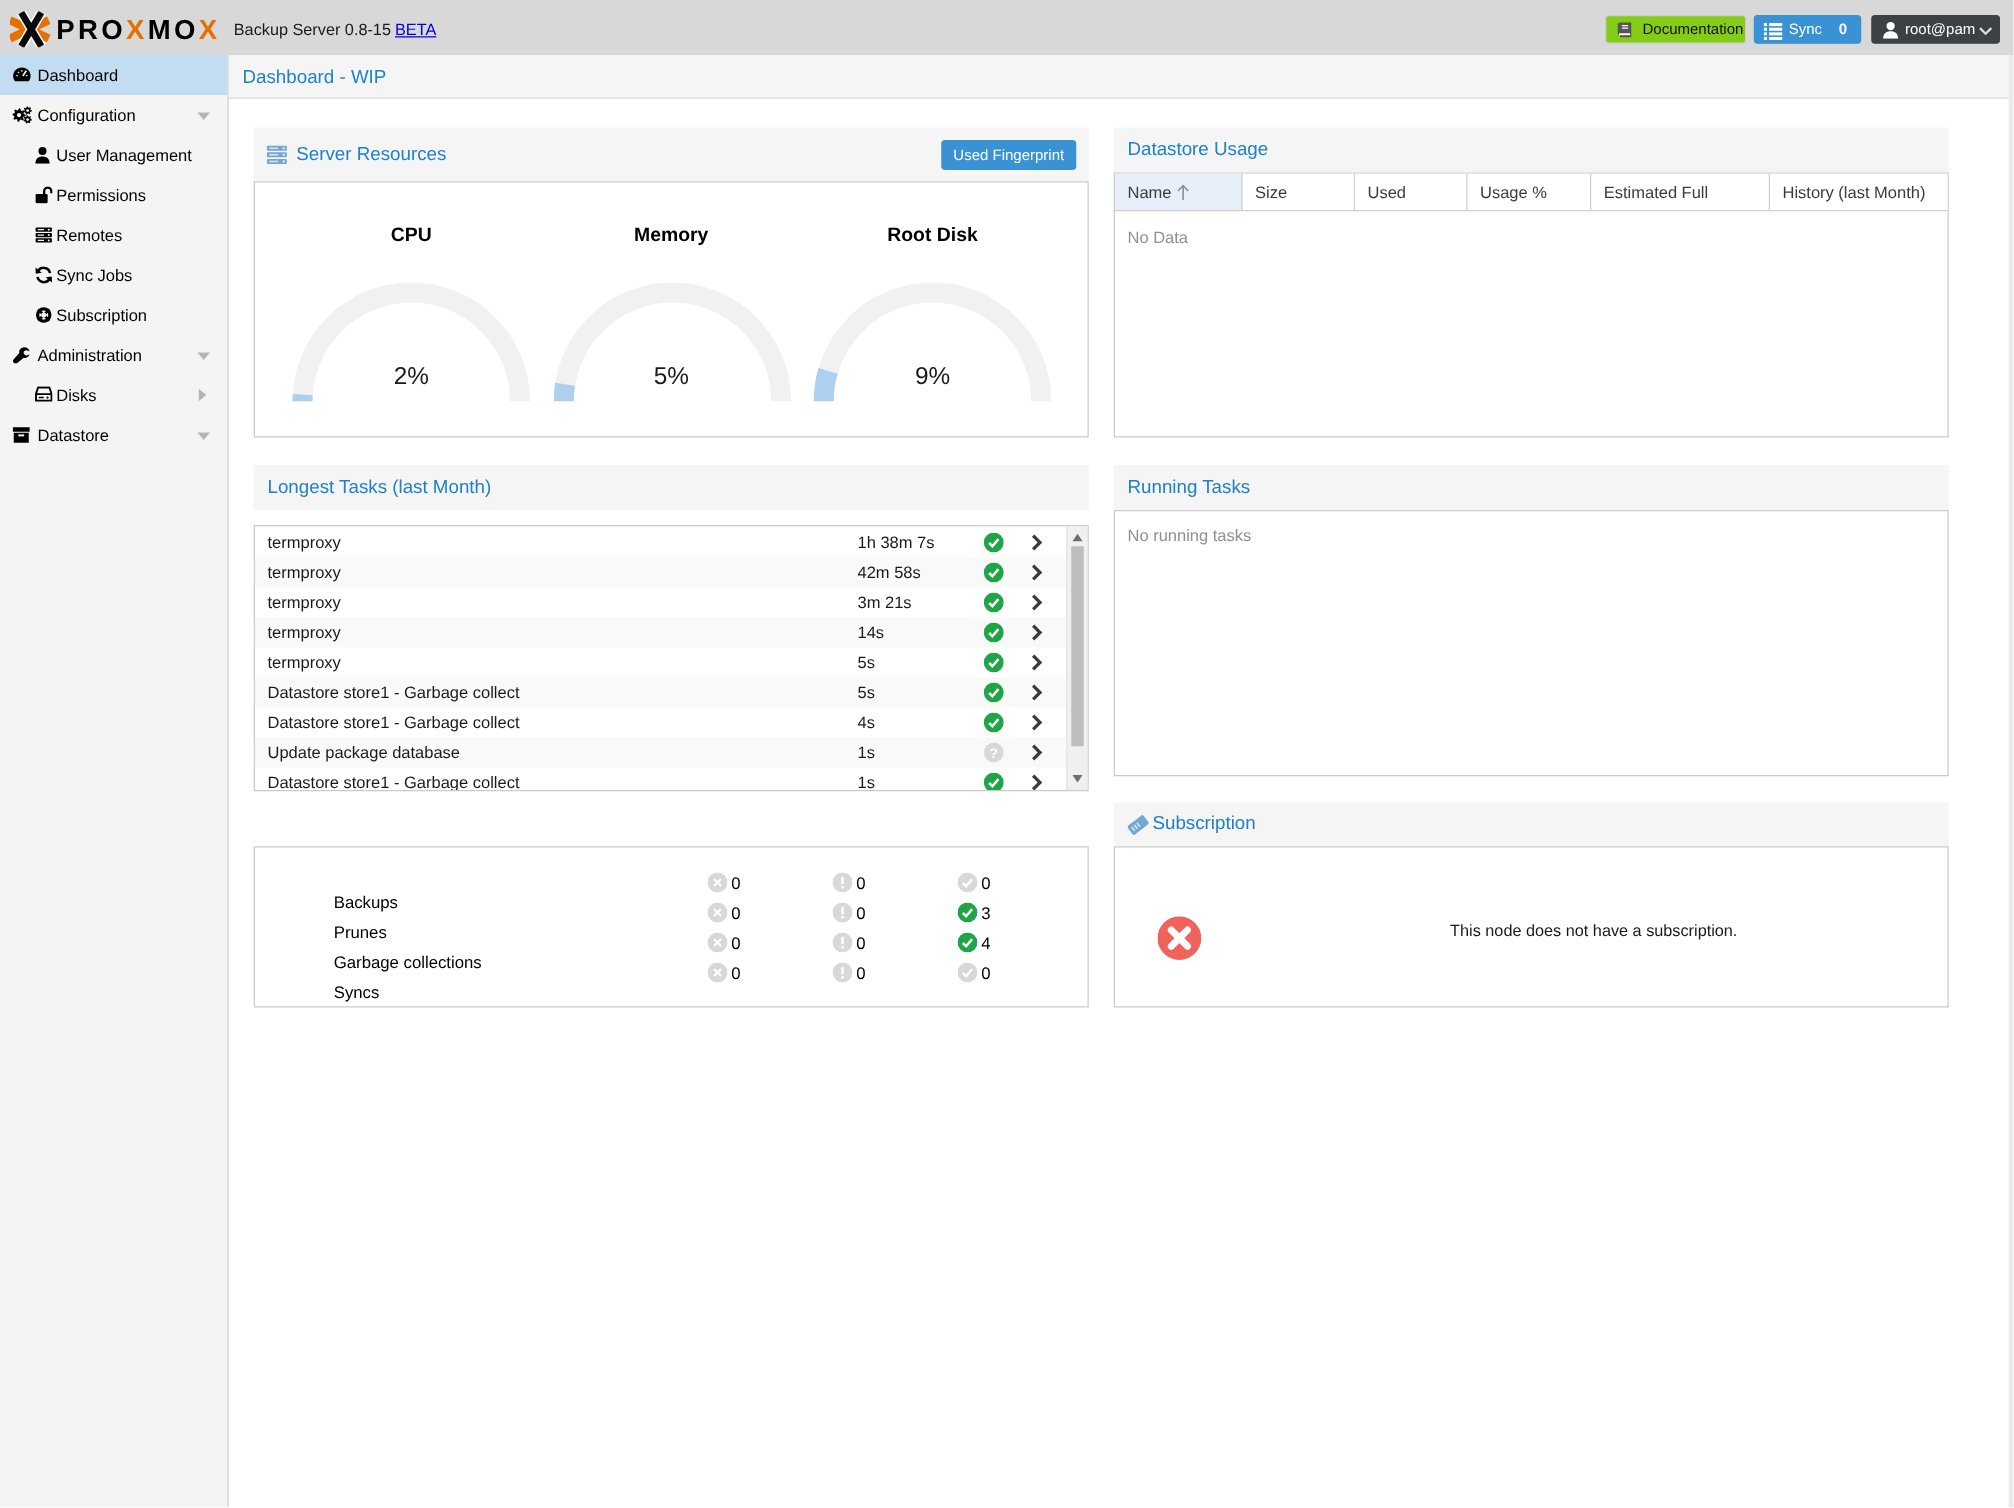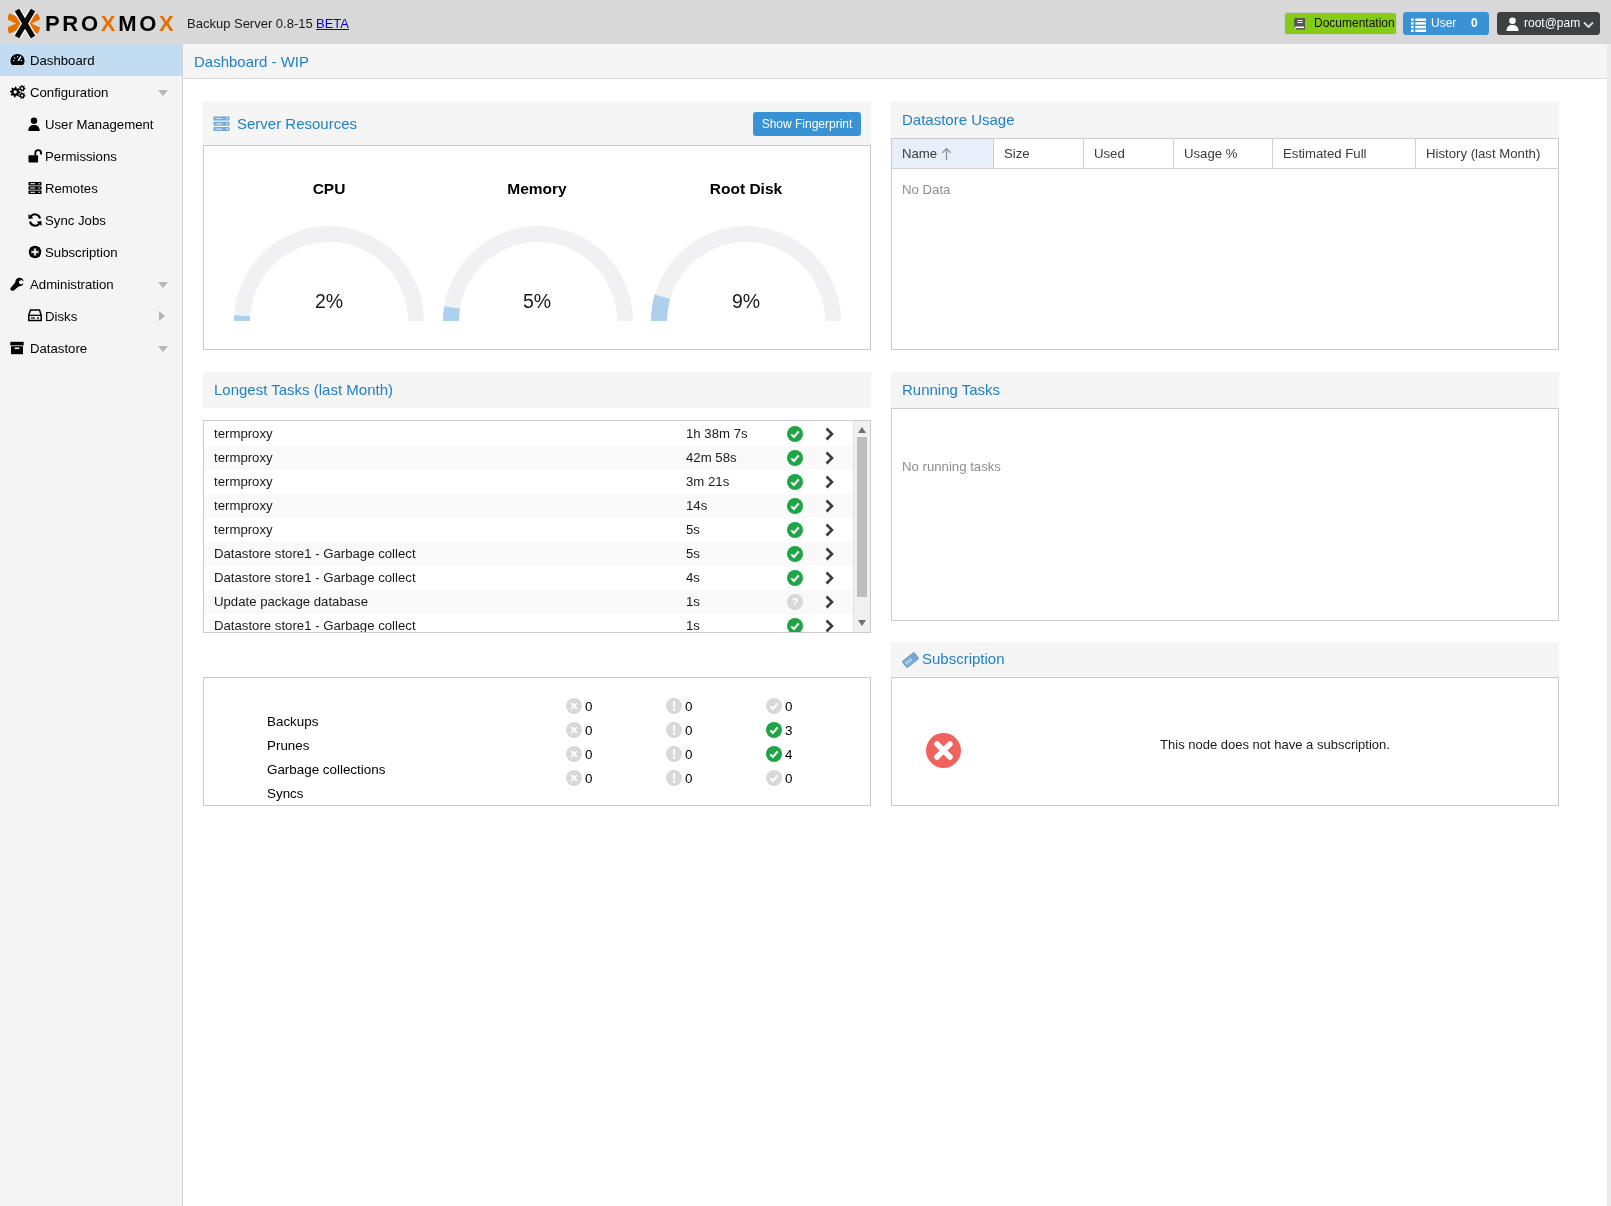--- a/index.html
+++ b/index.html
@@ -76,21 +76,21 @@
 #sbar { position:absolute; right:0; top:0; width:17px; height:211px; background:#f0f0f0; border-left:1px solid #e3e3e3; }
 #sthumb { position:absolute; left:3px; top:16px; width:10px; height:160px; background:#bdbdbd; }
 .sarr-u { position:absolute; left:4px; top:6px; width:0; height:0; border-left:4.5px solid transparent; border-right:4.5px solid transparent; border-bottom:6px solid #6e6e6e; }
 .sarr-d { position:absolute; left:4px; bottom:6px; width:0; height:0; border-left:4.5px solid transparent; border-right:4.5px solid transparent; border-top:6px solid #6e6e6e; }
 
 
 #p-rt { left:891px; top:372px; width:668px; height:249px; }
 #p-rt .phead { height:36px; }
 #p-rt .ptitle { left:11px; top:9px; }
 #p-rt .pbody { top:36px; height:213px; }
-#nortasks { position:absolute; left:10px; top:12px; font-size:13.2px; color:#8f8f8f;margin-top:38px; }
+#nortasks { position:absolute; left:10px; top:12px; font-size:13.2px; color:#8f8f8f; }
 
 
 #p-ts { left:203px; top:642px; width:668px; height:164px; }
 #p-ts .phead { height:35px; }
 #p-ts .ptitle { left:11px; top:8px; }
 #p-ts .pbody { top:35px; height:129px; }
 .srow2 { position:absolute; left:0; width:100%; height:24px; font-size:13.4px; color:#000; }
 .srow2 .lb { position:absolute; left:25px; top:19px;margin-left:38px; }
 .srow2 .n1 { position:absolute; left:362px; top:3px; }
 .srow2 .n2 { position:absolute; left:462px; top:3px; }
@@ -130,21 +130,21 @@
     <svg style="position:absolute;left:7px;top:4.5px;" width="15" height="14" viewBox="0 0 15 14">
       <rect x="0" y="0.5" width="2.6" height="2.4" fill="#fff"></rect>
         <rect x="4.3" y="0.5" width="10.7" height="2.4" fill="#fff"></rect>
       <rect x="0" y="4.2" width="2.6" height="2.4" fill="#fff"></rect>
         <rect x="4.3" y="4.2" width="10.7" height="2.4" fill="#fff"></rect>
       <rect x="0" y="7.9" width="2.6" height="2.4" fill="#fff"></rect>
         <rect x="4.3" y="7.9" width="10.7" height="2.4" fill="#fff"></rect>
       <rect x="0" y="11.6" width="2.6" height="2.4" fill="#fff"></rect>
         <rect x="4.3" y="11.6" width="10.7" height="2.4" fill="#fff"></rect>
     </svg>
-    <span style="position:absolute;left:27px;">User</span>
+    <span style="position:absolute;left:27px;">Sync</span>
     <span style="position:absolute;left:67px;font-weight:bold;">0</span>
   </div>
   <div class="tbtn" id="btn-user">
     <svg style="position:absolute;left:8px;top:4px;" width="13" height="14" viewBox="0 0 13 14">
       <circle cx="6.5" cy="3.8" r="3.3" fill="#fff"></circle>
       <path d="M0.5,14 C0.5,9.8 3,8 6.5,8 C10,8 12.5,9.8 12.5,14 Z" fill="#fff"></path>
     </svg>
     <span style="position:absolute;left:26px;">root@pam</span>
     <svg style="position:absolute;left:85px;top:8px;" width="11" height="8" viewBox="0 0 11 8">
       <path d="M1,1.5 L5.5,6 L10,1.5" stroke="#ddd" stroke-width="1.8" fill="none"></path>
@@ -261,21 +261,21 @@
         <rect x="0.5" y="11.1" width="16" height="4" rx="0.8"></rect>
       </g>
       <g stroke="#d7e6f4" stroke-width="1.2">
         <path d="M2.4,2.5 l7,0 M2.4,7.8 l7,0 M2.4,13.1 l7,0"></path>
       </g>
       <circle cx="14" cy="2.5" r="1" fill="#d7e6f4"></circle>
         <circle cx="14" cy="7.8" r="1" fill="#d7e6f4"></circle>
         <circle cx="14" cy="13.1" r="1" fill="#d7e6f4"></circle>
     </svg>
     <span class="ptitle">Server Resources</span>
-    <div id="btn-fp">Show Fingerprint</div>
+    <div id="btn-fp">Used Fingerprint</div>
   </div>
   <div class="pbody"></div>
   <svg class="gsvg" style="left:30px;" width="192" height="100" viewBox="0 0 192 100">
     <path d="M9,96 A87,87 0 0 1 183,96" stroke="#f1f1f3" stroke-width="16" fill="none"></path>
     <path d="M9,96 A87,87 0 0 1 183,96" stroke="#aed0ef" stroke-width="16" fill="none" stroke-dasharray="5.47 1000"></path>
   </svg>
   <svg class="gsvg" style="left:238.5px;" width="192" height="100" viewBox="0 0 192 100">
     <path d="M9,96 A87,87 0 0 1 183,96" stroke="#f1f1f3" stroke-width="16" fill="none"></path>
     <path d="M9,96 A87,87 0 0 1 183,96" stroke="#aed0ef" stroke-width="16" fill="none" stroke-dasharray="13.67 1000"></path>
   </svg>

